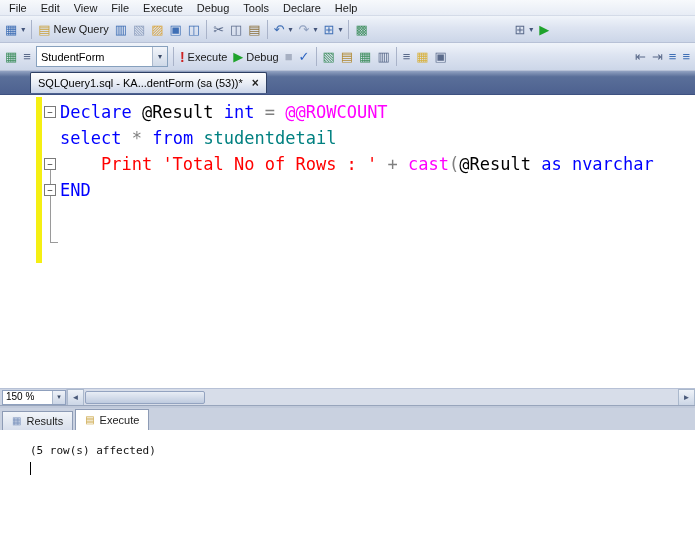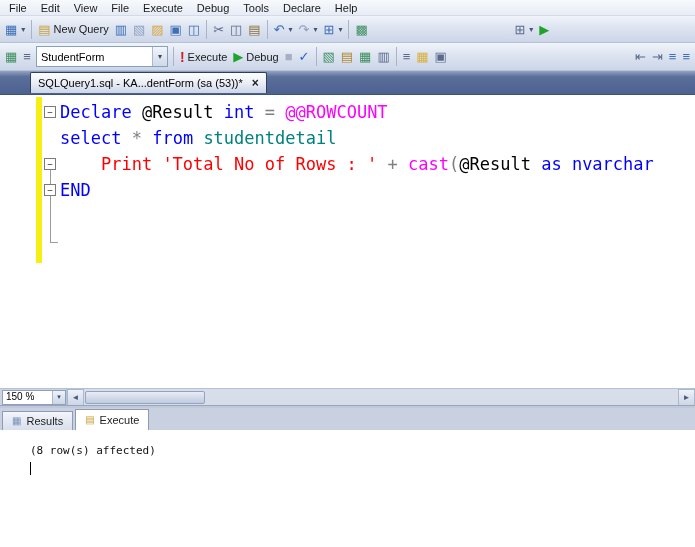--- a/index.html
+++ b/index.html
@@ -293,18 +293,18 @@
       <span>Results</span>
     </div>
     <div class="rtab active">
       <span class="rtab-icon" style="color:#c9a13c">▤</span>
       <span>Execute</span>
     </div>
   </div>
 
   <div class="messages">
     <div>
-        <div class="msg-line">(8 row(s) affected)</div>
+        <div class="msg-line">(5 row(s) affected)</div>
       </div>
     <div class="caret"></div>
   </div>
 
 </div>
 
 </body></html>

